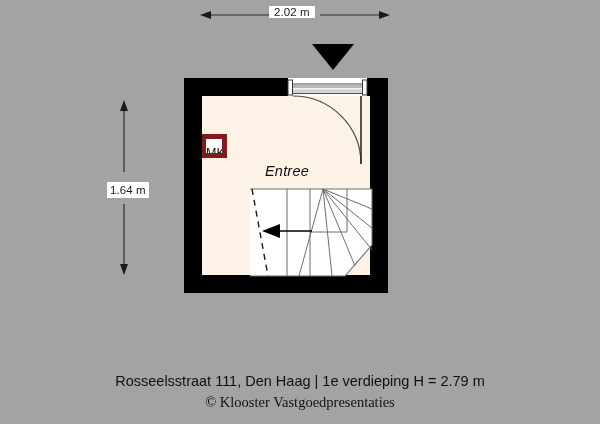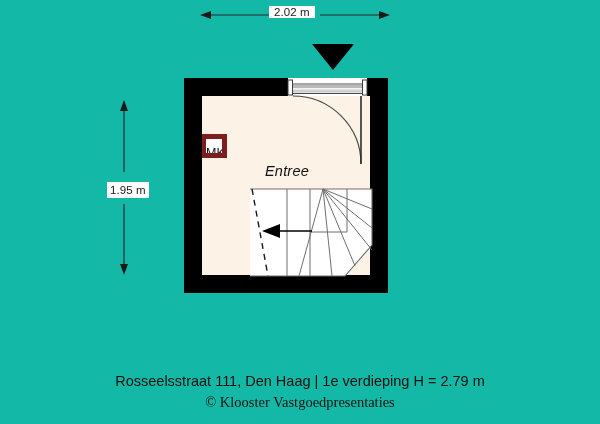--- a/index.html
+++ b/index.html
@@ -4,21 +4,21 @@
 <style>
   html, body {
     margin: 0;
     padding: 0;
     background: #ffffff;
   }
   #page {
     position: relative;
     width: 600px;
     height: 424px;
-    background: #14b8a6;
+    background: #a3a3a3;
     font-family: "Liberation Sans", sans-serif;
     overflow: hidden;
   }
 
   
   .dim-label {
     position: absolute;
     font-size: 11.5px;
     color: #1a1a1a;
     background: #ffffff;
@@ -122,21 +122,21 @@
     <polygon points="190,11 179,7 179,15" fill="#1a1a1a"></polygon>
   </svg>
   <div class="dim-label" id="dim-top-label">2.02 m</div>
 
   <svg class="dim-svg" id="dim-left-svg" style="left:113px; top:100px;" width="22" height="175">
     <line x1="11" y1="8" x2="11" y2="72" stroke="#2b2b2b" stroke-width="1.2"></line>
     <line x1="11" y1="104" x2="11" y2="167" stroke="#2b2b2b" stroke-width="1.2"></line>
     <polygon points="11,0 7,11 15,11" fill="#1a1a1a"></polygon>
     <polygon points="11,175 7,164 15,164" fill="#1a1a1a"></polygon>
   </svg>
-  <div class="dim-label" id="dim-left-label">1.95 m</div>
+  <div class="dim-label" id="dim-left-label">1.64 m</div>
 
   <svg class="dim-svg" style="left:312px; top:44px;" width="42" height="26">
     <polygon points="0,0 42,0 21,26" fill="#000000"></polygon>
   </svg>
 
   <svg id="plan-svg" width="600" height="424" viewBox="0 0 600 424">
 
     <rect x="202" y="96" width="170" height="180" fill="#fdf2e6"></rect>
 
     <rect x="184" y="78" width="18" height="215" fill="#000000"></rect>

